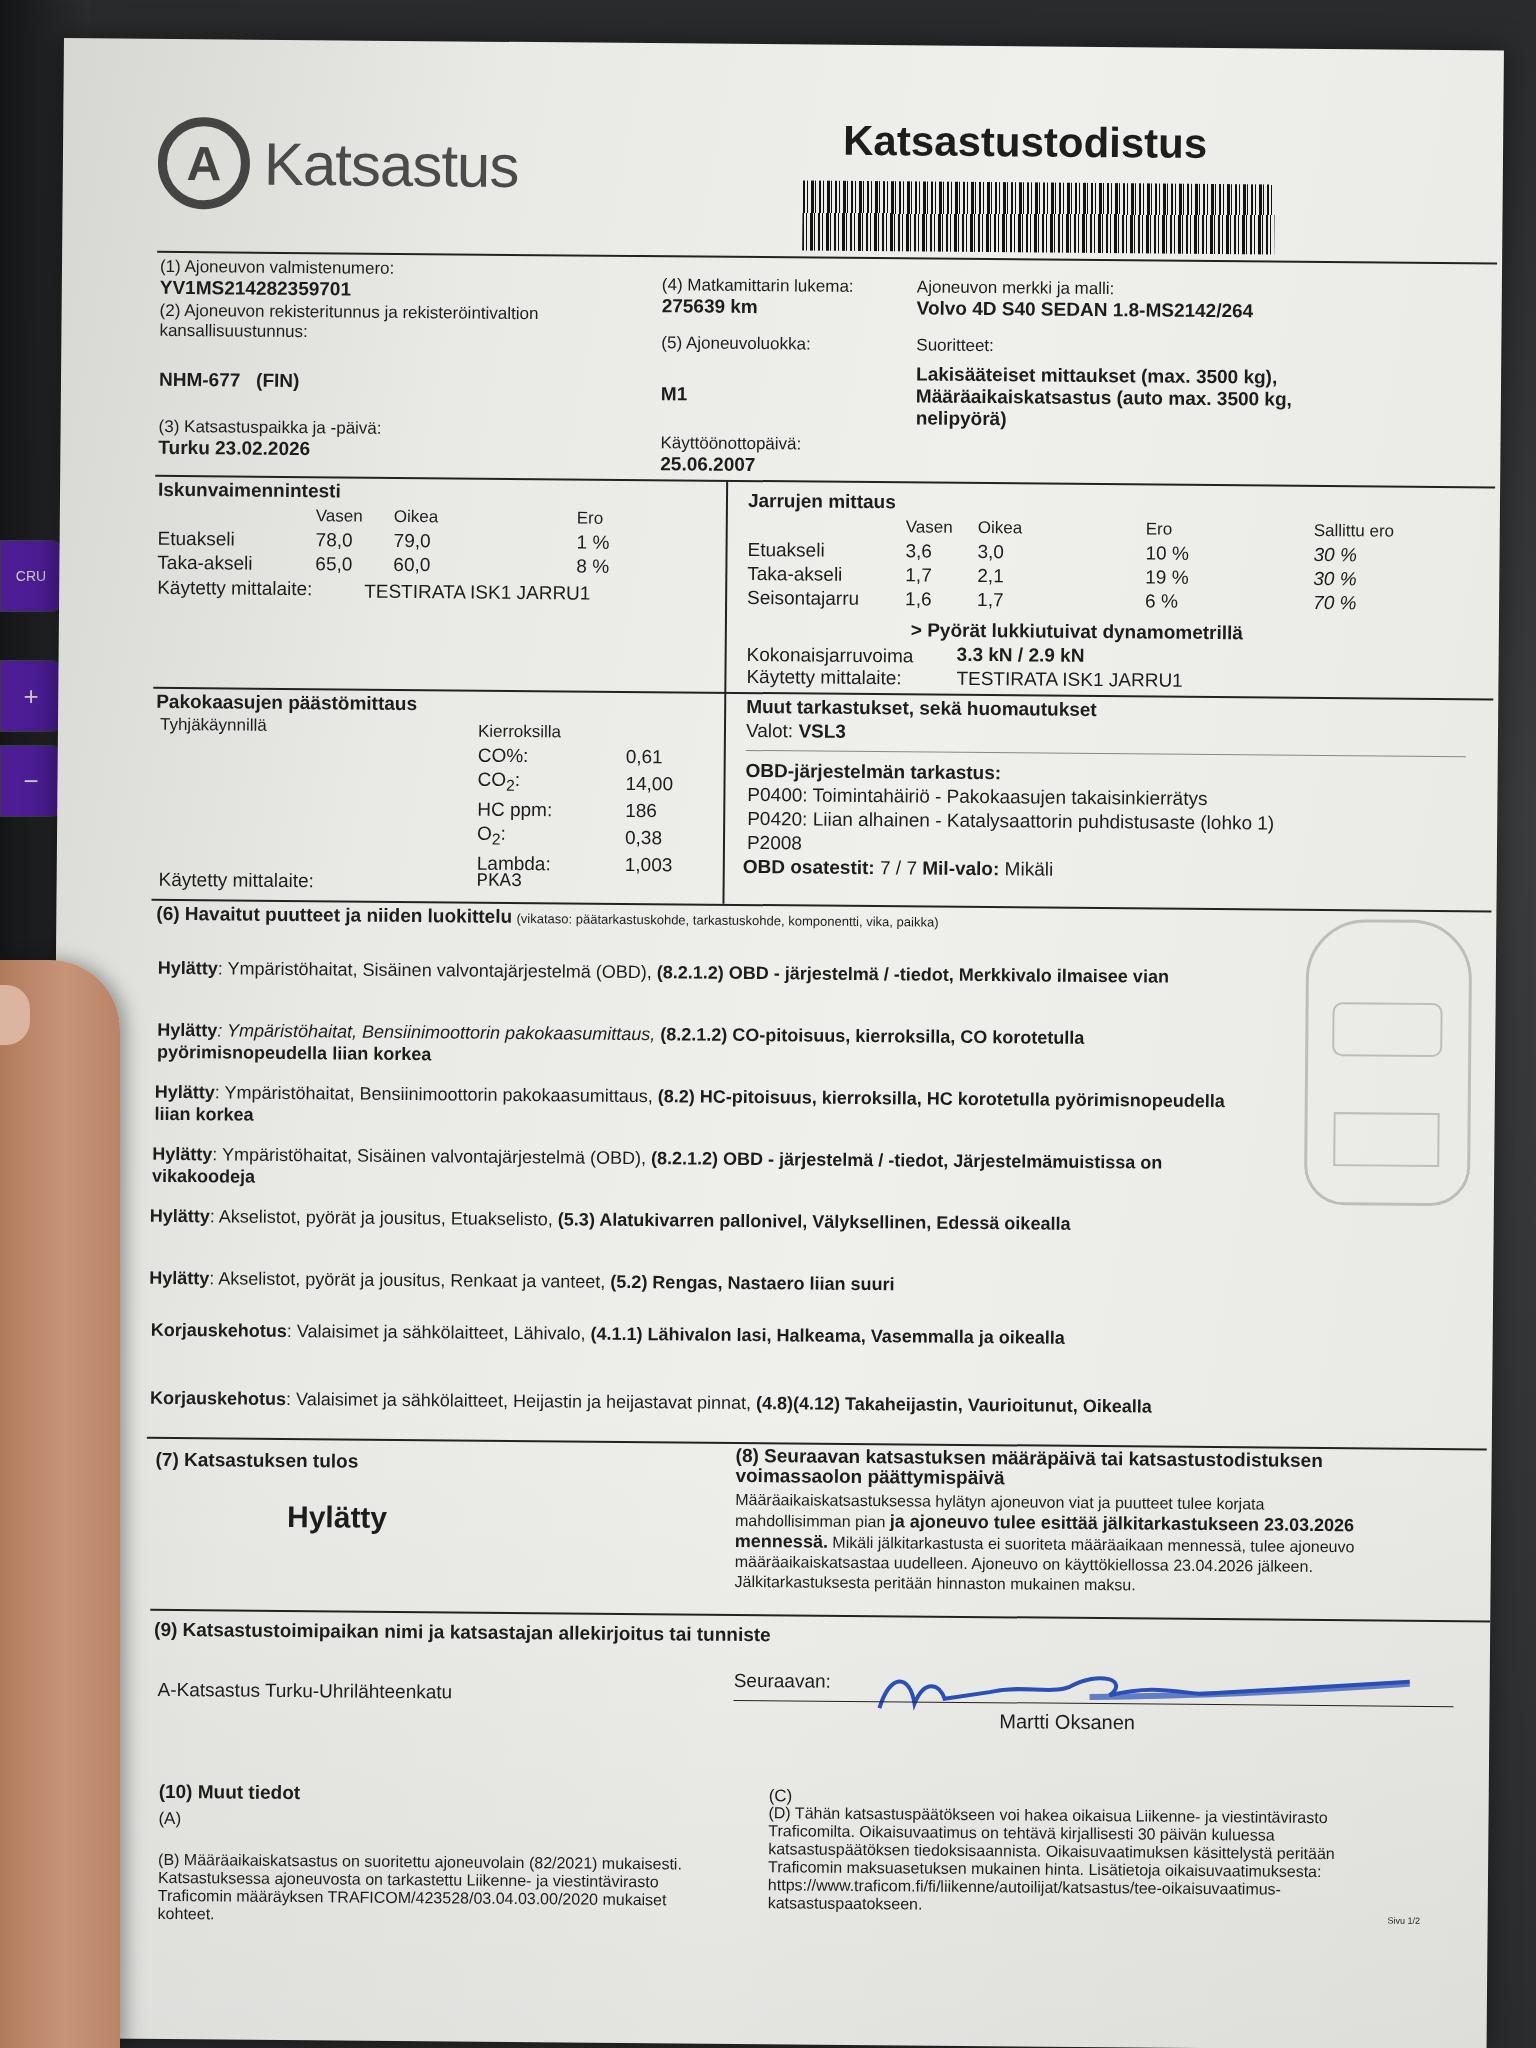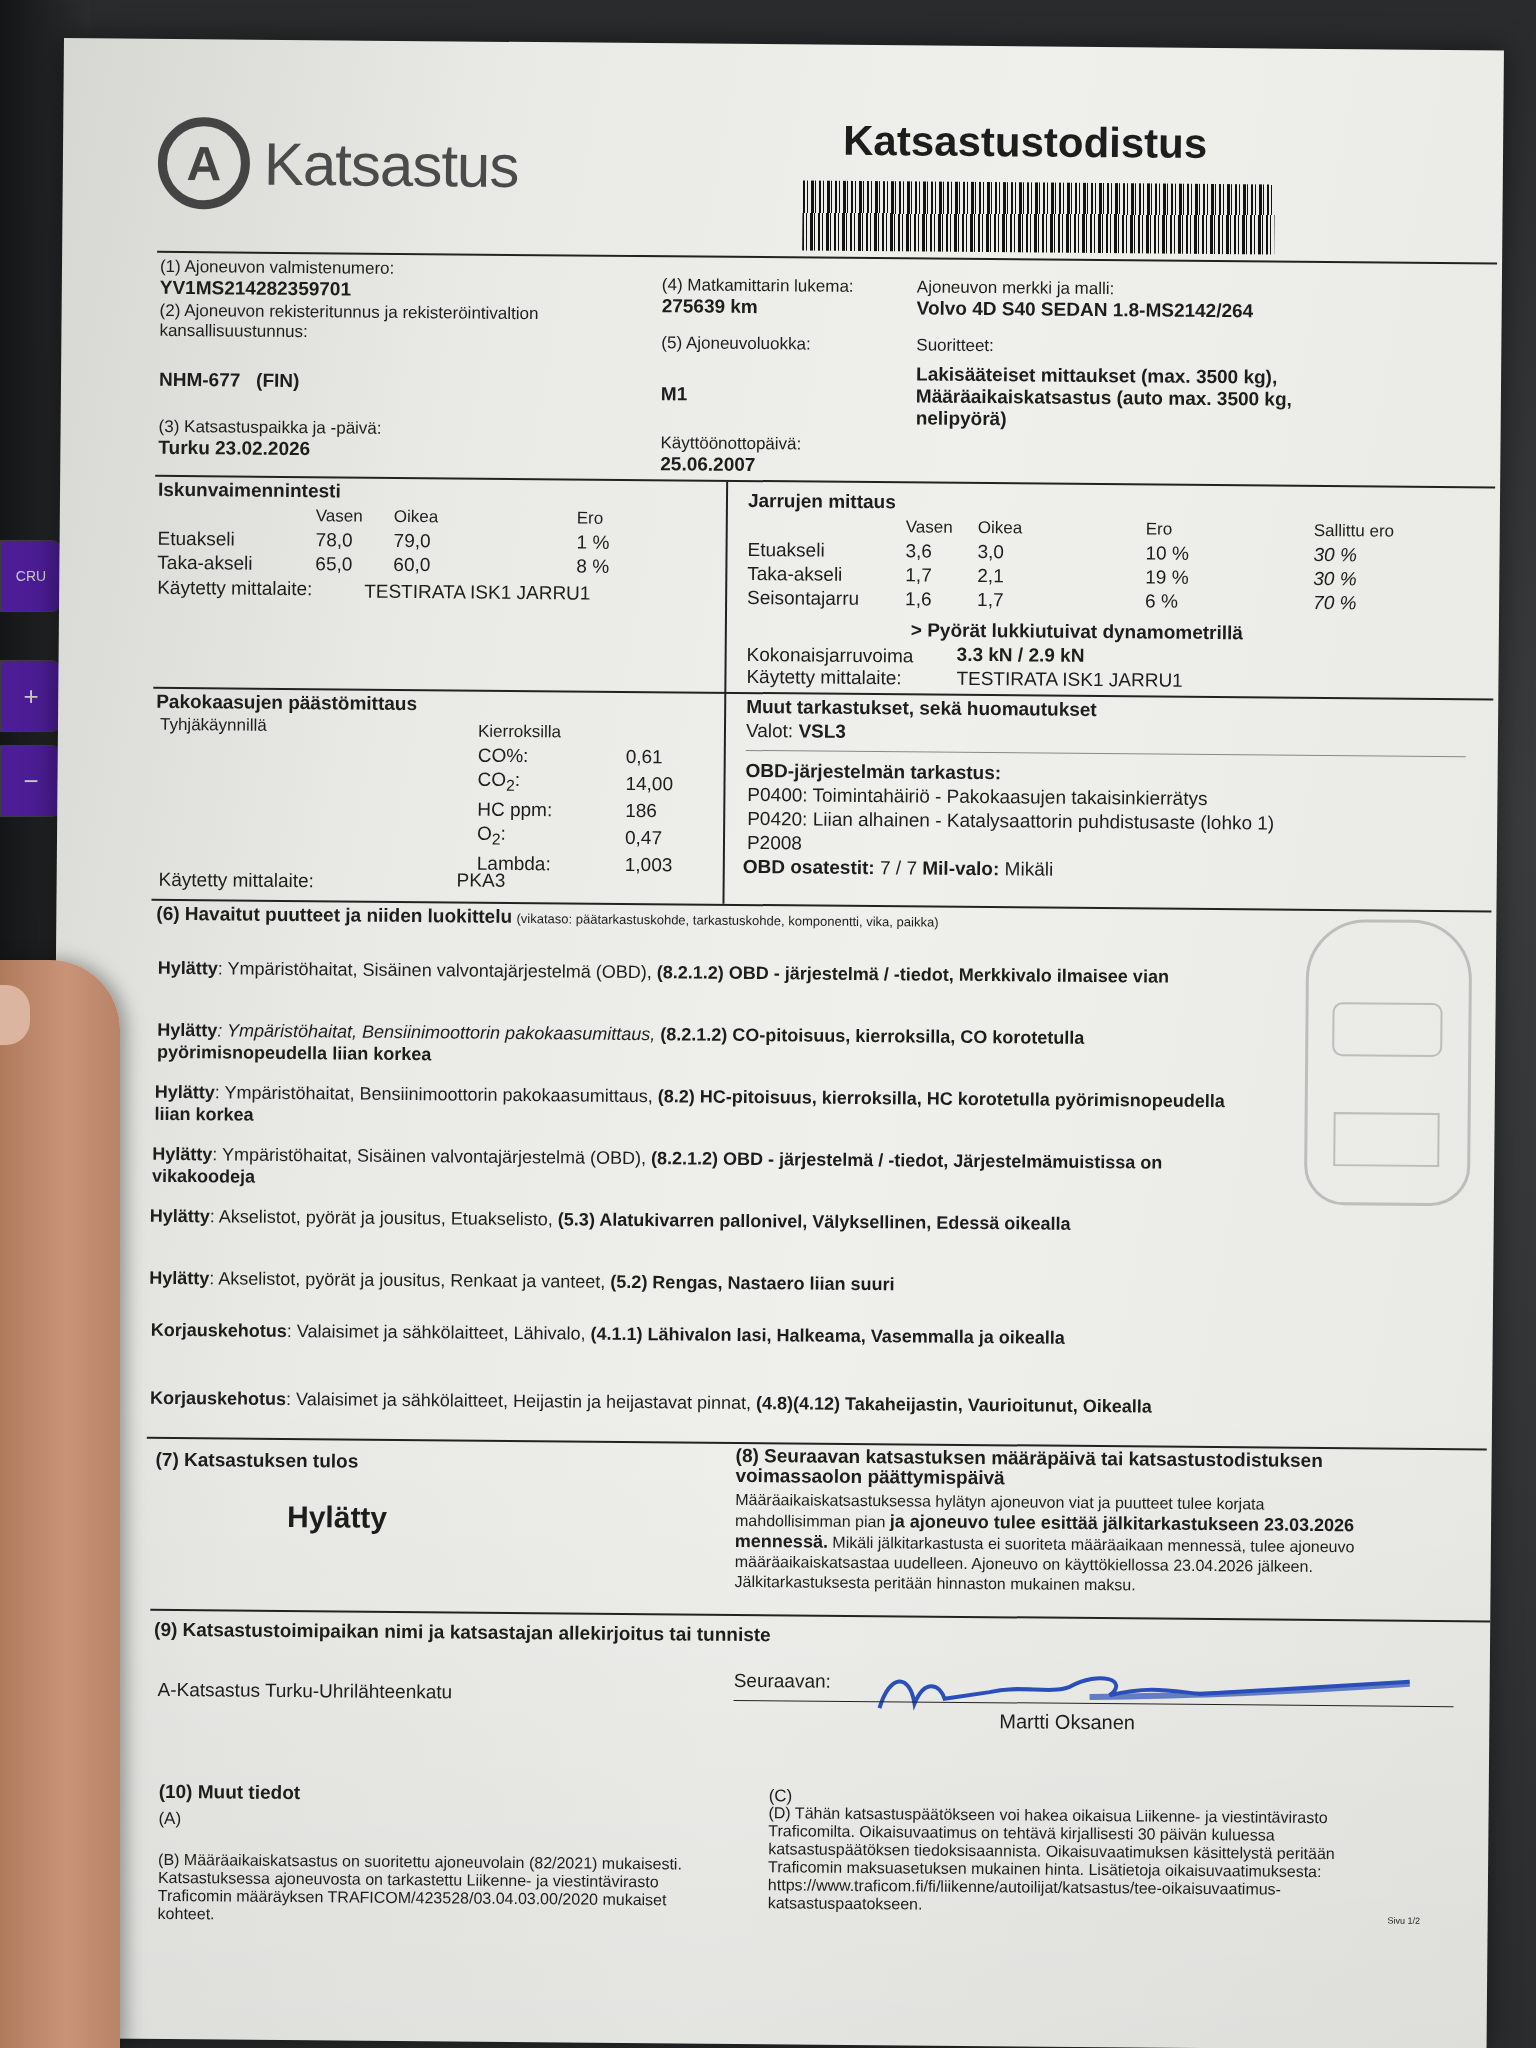--- a/index.html
+++ b/index.html
@@ -194,30 +194,30 @@
     <tr>
           <td>CO<sub>2</sub>:</td>
           <td>14,00</td>
         </tr>
     <tr>
           <td>HC ppm:</td>
           <td>186</td>
         </tr>
     <tr>
           <td>O<sub>2</sub>:</td>
-          <td>0,47</td>
+          <td>0,38</td>
         </tr>
     <tr>
           <td>Lambda:</td>
           <td>1,003</td>
         </tr>
   </tbody>
     </table>
   <div class="abs t" style="left:102px;top:830px;">Käytetty mittalaite:</div>
-  <div class="abs t" style="left:400px;top:828px;">PKA3</div>
+  <div class="abs t" style="left:420px;top:828px;font-family:Liberation Mono, monospace;">PKA3</div>
 
   <div class="abs h" style="left:688px;top:652px;">Muut tarkastukset, sekä huomautukset</div>
   <div class="abs t" style="left:688px;top:676px;">
     <span>Valot:</span>
     <b>VSL3</b>
   </div>
   <div class="hr" style="left:688px;top:706px;width:720px;height:1px;background:#888;"></div>
   <div class="abs h" style="left:688px;top:716px;">OBD-järjestelmän tarkastus:</div>
   <div class="abs t" style="left:690px;top:740px;">P0400: Toimintahäiriö - Pakokaasujen takaisinkierrätys</div>
   <div class="abs t" style="left:690px;top:764px;">P0420: Liian alhainen - Katalysaattorin puhdistusaste (lohko 1)</div>

